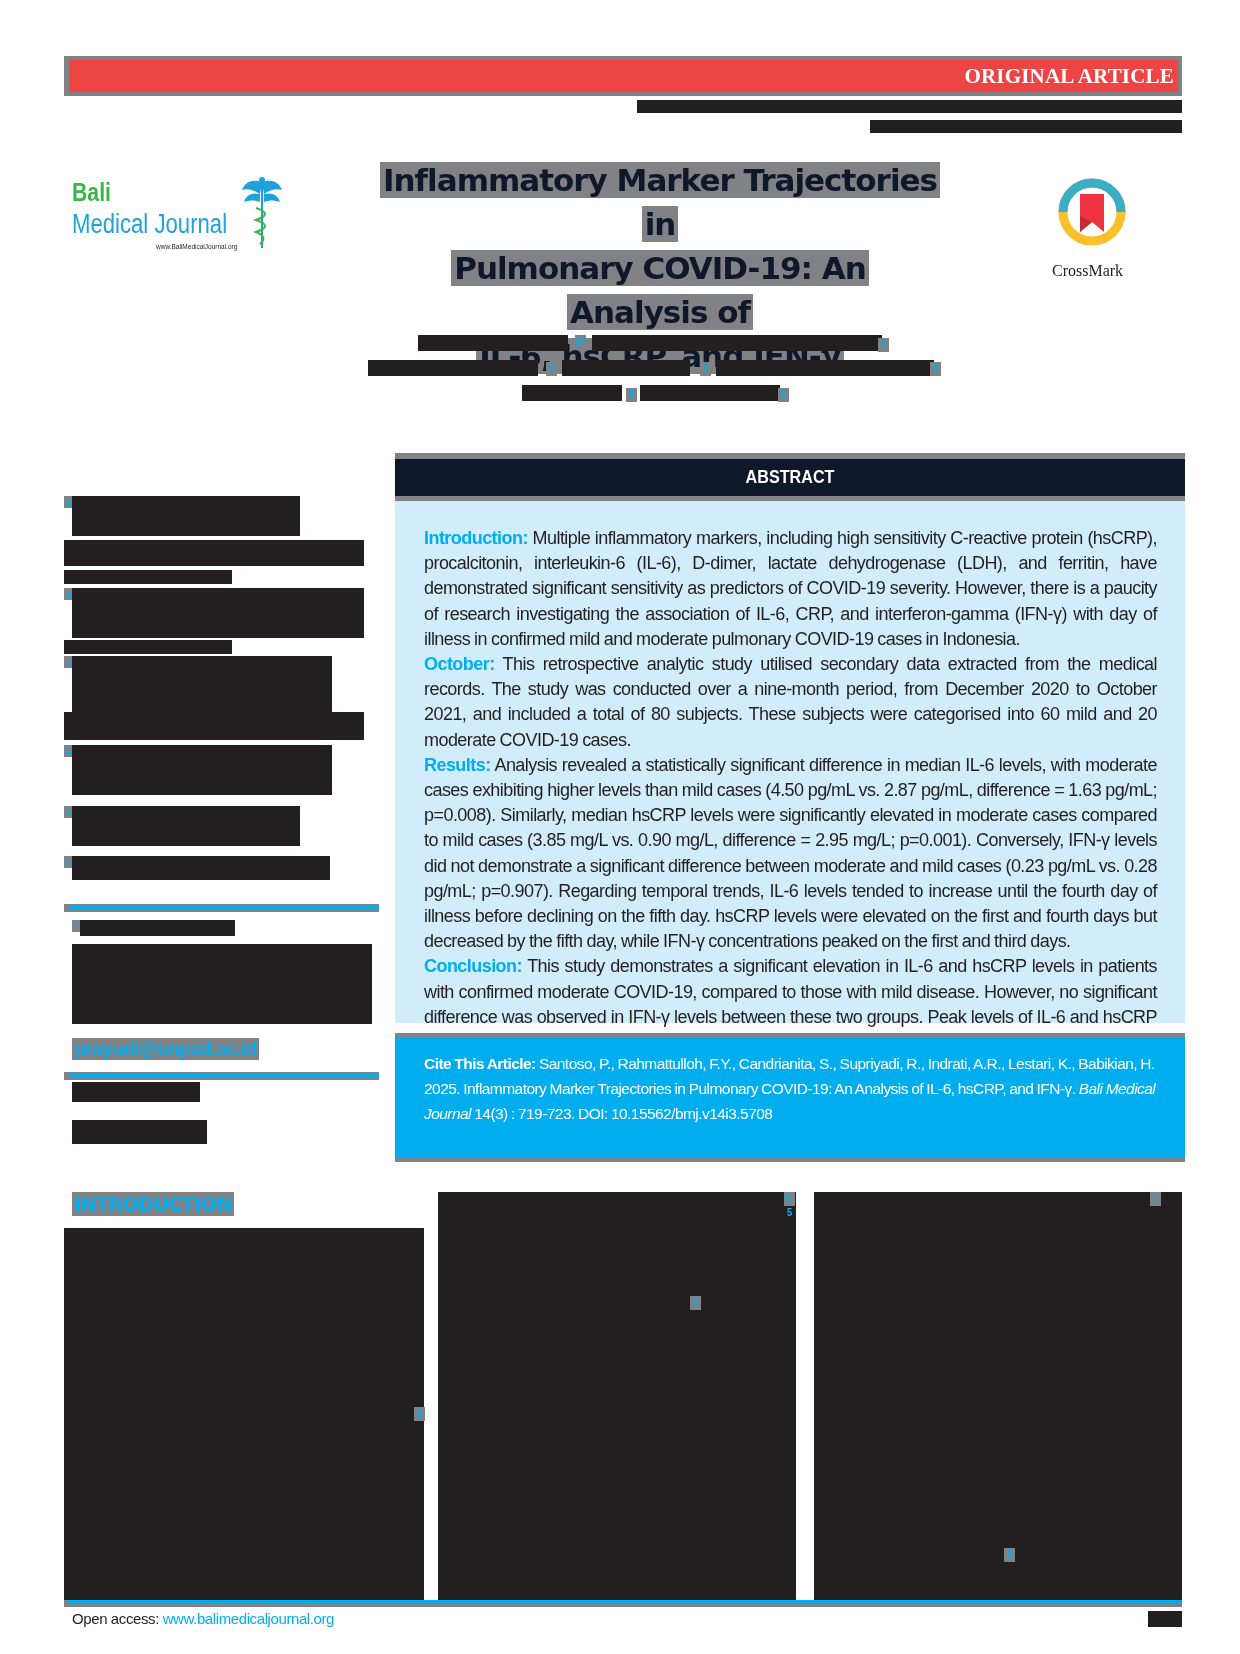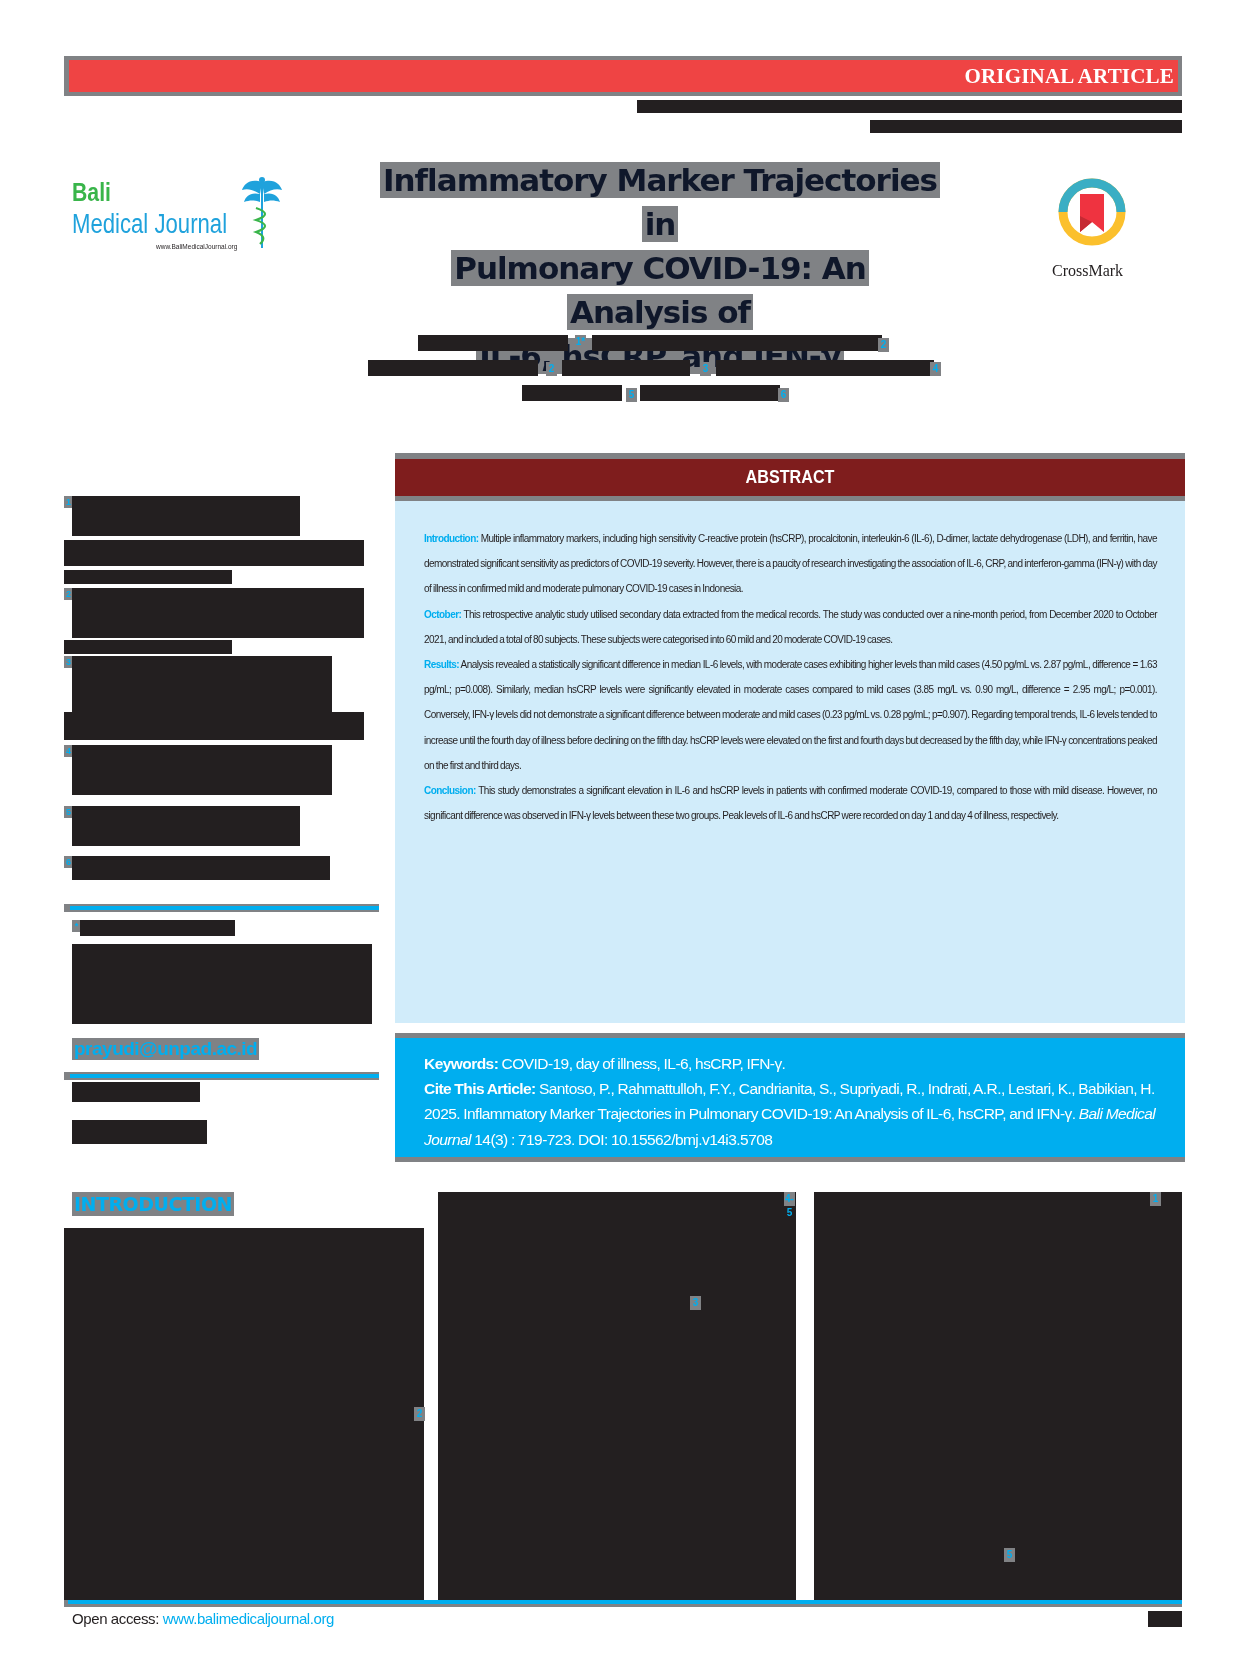--- a/index.html
+++ b/index.html
@@ -25,24 +25,24 @@
   .title { position: absolute; left: 380px; top: 158px; width: 560px; text-align: center;
     font-family: "DejaVu Sans", sans-serif; font-weight: bold; font-size: 31px; line-height: 44px; color: #0f172a; letter-spacing: -1px; }
   .title span { background: #808285; padding: 0 3px; box-decoration-break: clone; -webkit-box-decoration-break: clone; }
 
   
   .crossmark { position: absolute; left: 1054px; top: 176px; width: 80px; height: 110px; text-align: center; }
   .crossmark .cm-label { position: absolute; left: -2px; top: 86px; font-family: "Liberation Serif", serif; font-size: 16px; color: #231f20; text-align: center; }
 
   
   .abstract-head { position: absolute; left: 395px; top: 453px; width: 790px; height: 48px;
-    background: #7f1d1d; border-top: 6px solid #808285; border-bottom: 5px solid #808285; }
+    background: #0f172a; border-top: 6px solid #808285; border-bottom: 5px solid #808285; }
   .abstract-head .h { text-align: center; color: #fff; font-weight: bold; font-size: 19px; line-height: 36px; transform: scaleX(0.85); }
   .abstract-body { position: absolute; left: 395px; top: 501px; width: 790px; height: 522px; background: #d1ecfa; padding: 25px 28px 0 29px; }
-  .abstract-body p { font-size: 10px; line-height: 25.2px; text-align: justify; color: #231f20; letter-spacing: -0.55px; word-spacing: -0.5px; }
+  .abstract-body p { font-size: 18px; line-height: 25.2px; text-align: justify; color: #231f20; letter-spacing: -0.55px; word-spacing: -0.5px; }
   .abstract-body .lbl { color: #00aeef; font-weight: bold; }
 
   .kw-box { position: absolute; left: 395px; top: 1033px; width: 790px; height: 129px; background: #00aeef;
     border-top: 5px solid #808285; border-bottom: 5px solid #808285; padding: 13px 28px 0 29px; }
   .kw-box p { color: #fff; font-size: 15.5px; line-height: 25.2px; letter-spacing: -0.55px; word-spacing: -0.5px; }
   .kw-box .lbl { font-weight: bold; }
 
   
   .aff-num { position: absolute; width: 9px; height: 12px; background: #808285; color: #00aeef; font-size: 9px; font-weight: bold; line-height: 12px; text-align: center; }
   .rule { position: absolute; left: 64px; width: 315px; height: 8px; background: #808285; }
@@ -126,21 +126,20 @@
   <div class="h">ABSTRACT</div>
 </div>
 <div class="abstract-body">
   <p><span class="lbl">Introduction:</span><span> Multiple inflammatory markers, including high sensitivity C-reactive protein (hsCRP), procalcitonin, interleukin-6 (IL-6), D-dimer, lactate dehydrogenase (LDH), and ferritin, have demonstrated significant sensitivity as predictors of COVID-19 severity. However, there is a paucity of research investigating the association of IL-6, CRP, and interferon-gamma (IFN-γ) with day of illness in confirmed mild and moderate pulmonary COVID-19 cases in Indonesia.</span></p>
   <p><span class="lbl">October:</span><span> This retrospective analytic study utilised secondary data extracted from the medical records. The study was conducted over a nine-month period, from December 2020 to October 2021, and included a total of 80 subjects. These subjects were categorised into 60 mild and 20 moderate COVID-19 cases.</span></p>
   <p><span class="lbl">Results:</span><span> Analysis revealed a statistically significant difference in median IL-6 levels, with moderate cases exhibiting higher levels than mild cases (4.50 pg/mL vs. 2.87 pg/mL, difference = 1.63 pg/mL; p=0.008). Similarly, median hsCRP levels were significantly elevated in moderate cases compared to mild cases (3.85 mg/L vs. 0.90 mg/L, difference = 2.95 mg/L; p=0.001). Conversely, IFN-γ levels did not demonstrate a significant difference between moderate and mild cases (0.23 pg/mL vs. 0.28 pg/mL; p=0.907). Regarding temporal trends, IL-6 levels tended to increase until the fourth day of illness before declining on the fifth day. hsCRP levels were elevated on the first and fourth days but decreased by the fifth day, while IFN-γ concentrations peaked on the first and third days.</span></p>
   <p><span class="lbl">Conclusion:</span><span> This study demonstrates a significant elevation in IL-6 and hsCRP levels in patients with confirmed moderate COVID-19, compared to those with mild disease. However, no significant difference was observed in IFN-γ levels between these two groups. Peak levels of IL-6 and hsCRP were recorded on day 1 and day 4 of illness, respectively.</span></p>
 </div>
 
 <div class="kw-box">
-  <p><span class="lbl">Keywords:</span><span> COVID-19, day of illness, IL-6, hsCRP, IFN-γ.</span></p>
   <p><span class="lbl">Cite This Article:</span><span> Santoso, P., Rahmattulloh, F.Y., Candrianita, S., Supriyadi, R., Indrati, A.R., Lestari, K., Babikian, H. 2025. Inflammatory Marker Trajectories in Pulmonary COVID-19: An Analysis of IL-6, hsCRP, and IFN-γ. </span><i>Bali Medical Journal</i><span> 14(3) : 719-723. DOI: 10.15562/bmj.v14i3.5708</span></p>
 </div>
 
 <div class="aff-num" style="left:64px;top:496px;">1</div>
 <div class="redact" style="left:72px;top:496px;width:228px;height:40px;"></div>
 <div class="redact" style="left:64px;top:540px;width:300px;height:26px;"></div>
 <div class="redact" style="left:64px;top:570px;width:168px;height:14px;"></div>
 <div class="aff-num" style="left:64px;top:588px;">2</div>
 <div class="redact" style="left:72px;top:588px;width:292px;height:50px;"></div>
 <div class="redact" style="left:64px;top:640px;width:168px;height:14px;"></div>

